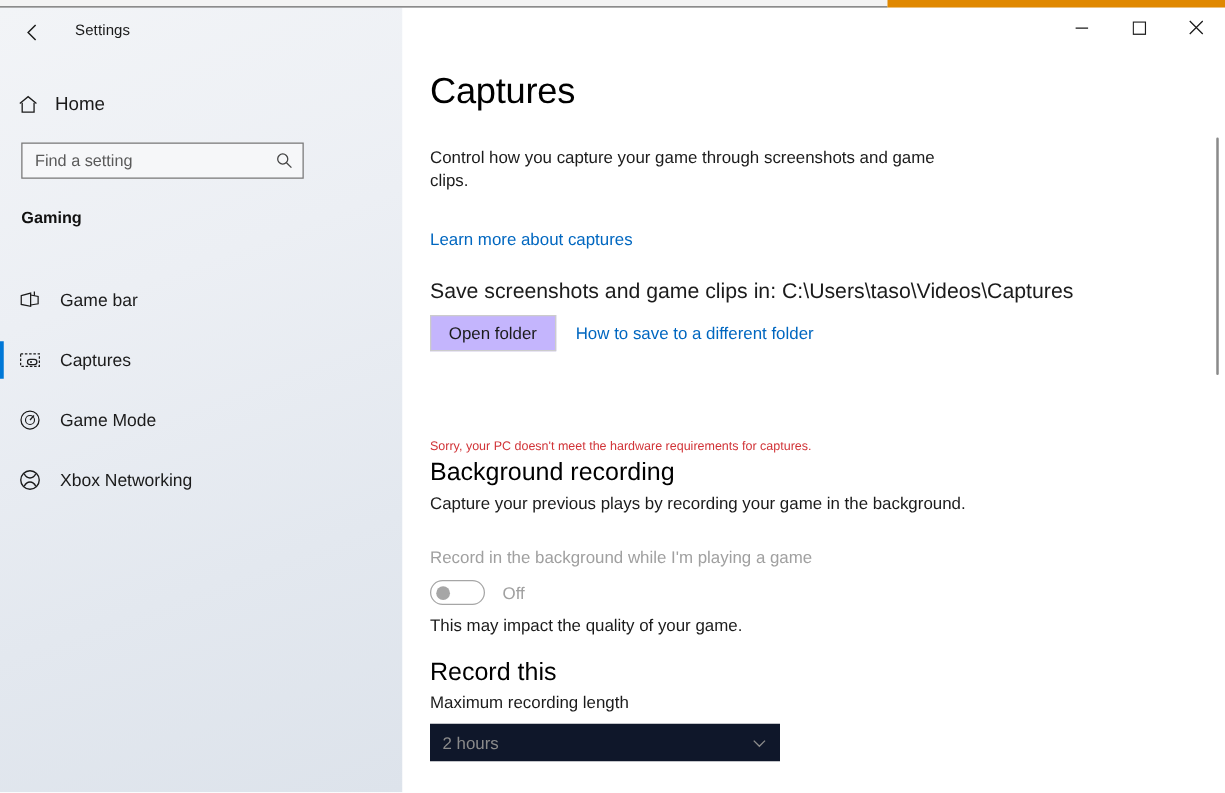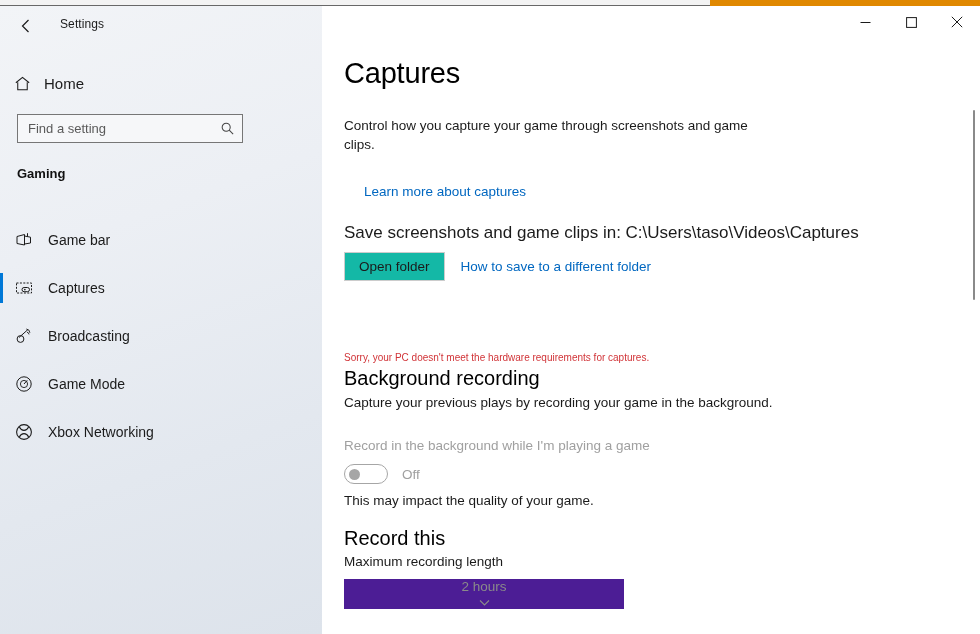--- a/index.html
+++ b/index.html
@@ -232,40 +232,40 @@
     color: #1b1b1b;
   }
 
   .link {
     color: #0067c0;
     font-size: 13.5px;
     text-decoration: none;
     cursor: pointer;
   }
 
-  .learn-more { position: absolute; top: 178px; left: 22px; margin-left: 20px; }
+  .learn-more { position: absolute; top: 178px; left: 22px; }
 
   .save-path {
     position: absolute;
     top: 217px;
     left: 22px;
     font-size: 17px;
     color: #1b1b1b;
     white-space: nowrap;
   }
 
   .folder-row {
     position: absolute;
     top: 246px;
     left: 22px;
     display: flex;
     align-items: center;
   }
   .btn {
-    background: #14b8a6;
+    background: #c4b5fd;
     border: 1px solid #cccccc;
     font-family: "Liberation Sans", sans-serif;
     font-size: 13.5px;
     color: #1b1b1b;
     padding: 6px 14px;
     cursor: pointer;
   }
   .folder-link { margin-left: 16px; }
 
   .warning {
@@ -347,26 +347,25 @@
     font-size: 13.5px;
     color: #1b1b1b;
   }
 
   .dropdown {
     position: absolute;
     top: 573px;
     left: 22px;
     width: 280px;
     height: 30px;
-    background: #4c1d95;
+    background: #0f172a;
     display: flex;
     align-items: center;
     padding: 0 10px;
     cursor: default;
-    flex-direction: column;
   }
   .dropdown-value {
     flex: 1;
     font-size: 13.5px;
     color: #8a8a8a;
   }
   .dropdown-chevron {
     color: #8a8a8a;
     display: flex;
     align-items: center;
@@ -456,32 +455,20 @@
         <div class="nav-icon">
           <svg width="20" height="20" viewBox="0 0 20 20" fill="none">
             <rect x="2.5" y="5" width="15" height="10" stroke="#1b1b1b" stroke-width="1" fill="none" stroke-dasharray="2 1.4"></rect>
             <rect x="8" y="9.5" width="7.5" height="4.2" rx="2.1" stroke="#1b1b1b" stroke-width="1" fill="none"></rect>
             <path d="M10 11.6 h1.6 M10.8 10.8 v1.6" stroke="#1b1b1b" stroke-width=".8"></path>
           </svg>
         </div>
         <div class="nav-label">Captures</div>
       </div>
 
-      <div class="nav-item">
-        <div class="sel-bar"></div>
-        <div class="nav-icon">
-          <svg width="20" height="20" viewBox="0 0 20 20" fill="none">
-            <circle cx="6.5" cy="13" r="3.4" stroke="#1b1b1b" stroke-width="1" fill="none"></circle>
-            <path d="M5 11.5 L14 3.5" stroke="#1b1b1b" stroke-width="1"></path>
-            <path d="M12.3 3 a4 4 0 0 1 3.6 3.8" stroke="#1b1b1b" stroke-width=".9" fill="none"></path>
-            <path d="M13 6.2 a2.4 2.4 0 0 1 2 2.2" stroke="#1b1b1b" stroke-width=".9" fill="none"></path>
-          </svg>
-        </div>
-        <div class="nav-label">Broadcasting</div>
-      </div>
 
       <div class="nav-item">
         <div class="sel-bar"></div>
         <div class="nav-icon">
           <svg width="20" height="20" viewBox="0 0 20 20" fill="none">
             <circle cx="10" cy="10" r="7.2" stroke="#1b1b1b" stroke-width="1" fill="none"></circle>
             <circle cx="10" cy="10" r="3.6" stroke="#1b1b1b" stroke-width=".9" fill="none"></circle>
             <path d="M10 10 L13.2 6.4" stroke="#1b1b1b" stroke-width="1"></path>
           </svg>
         </div>

